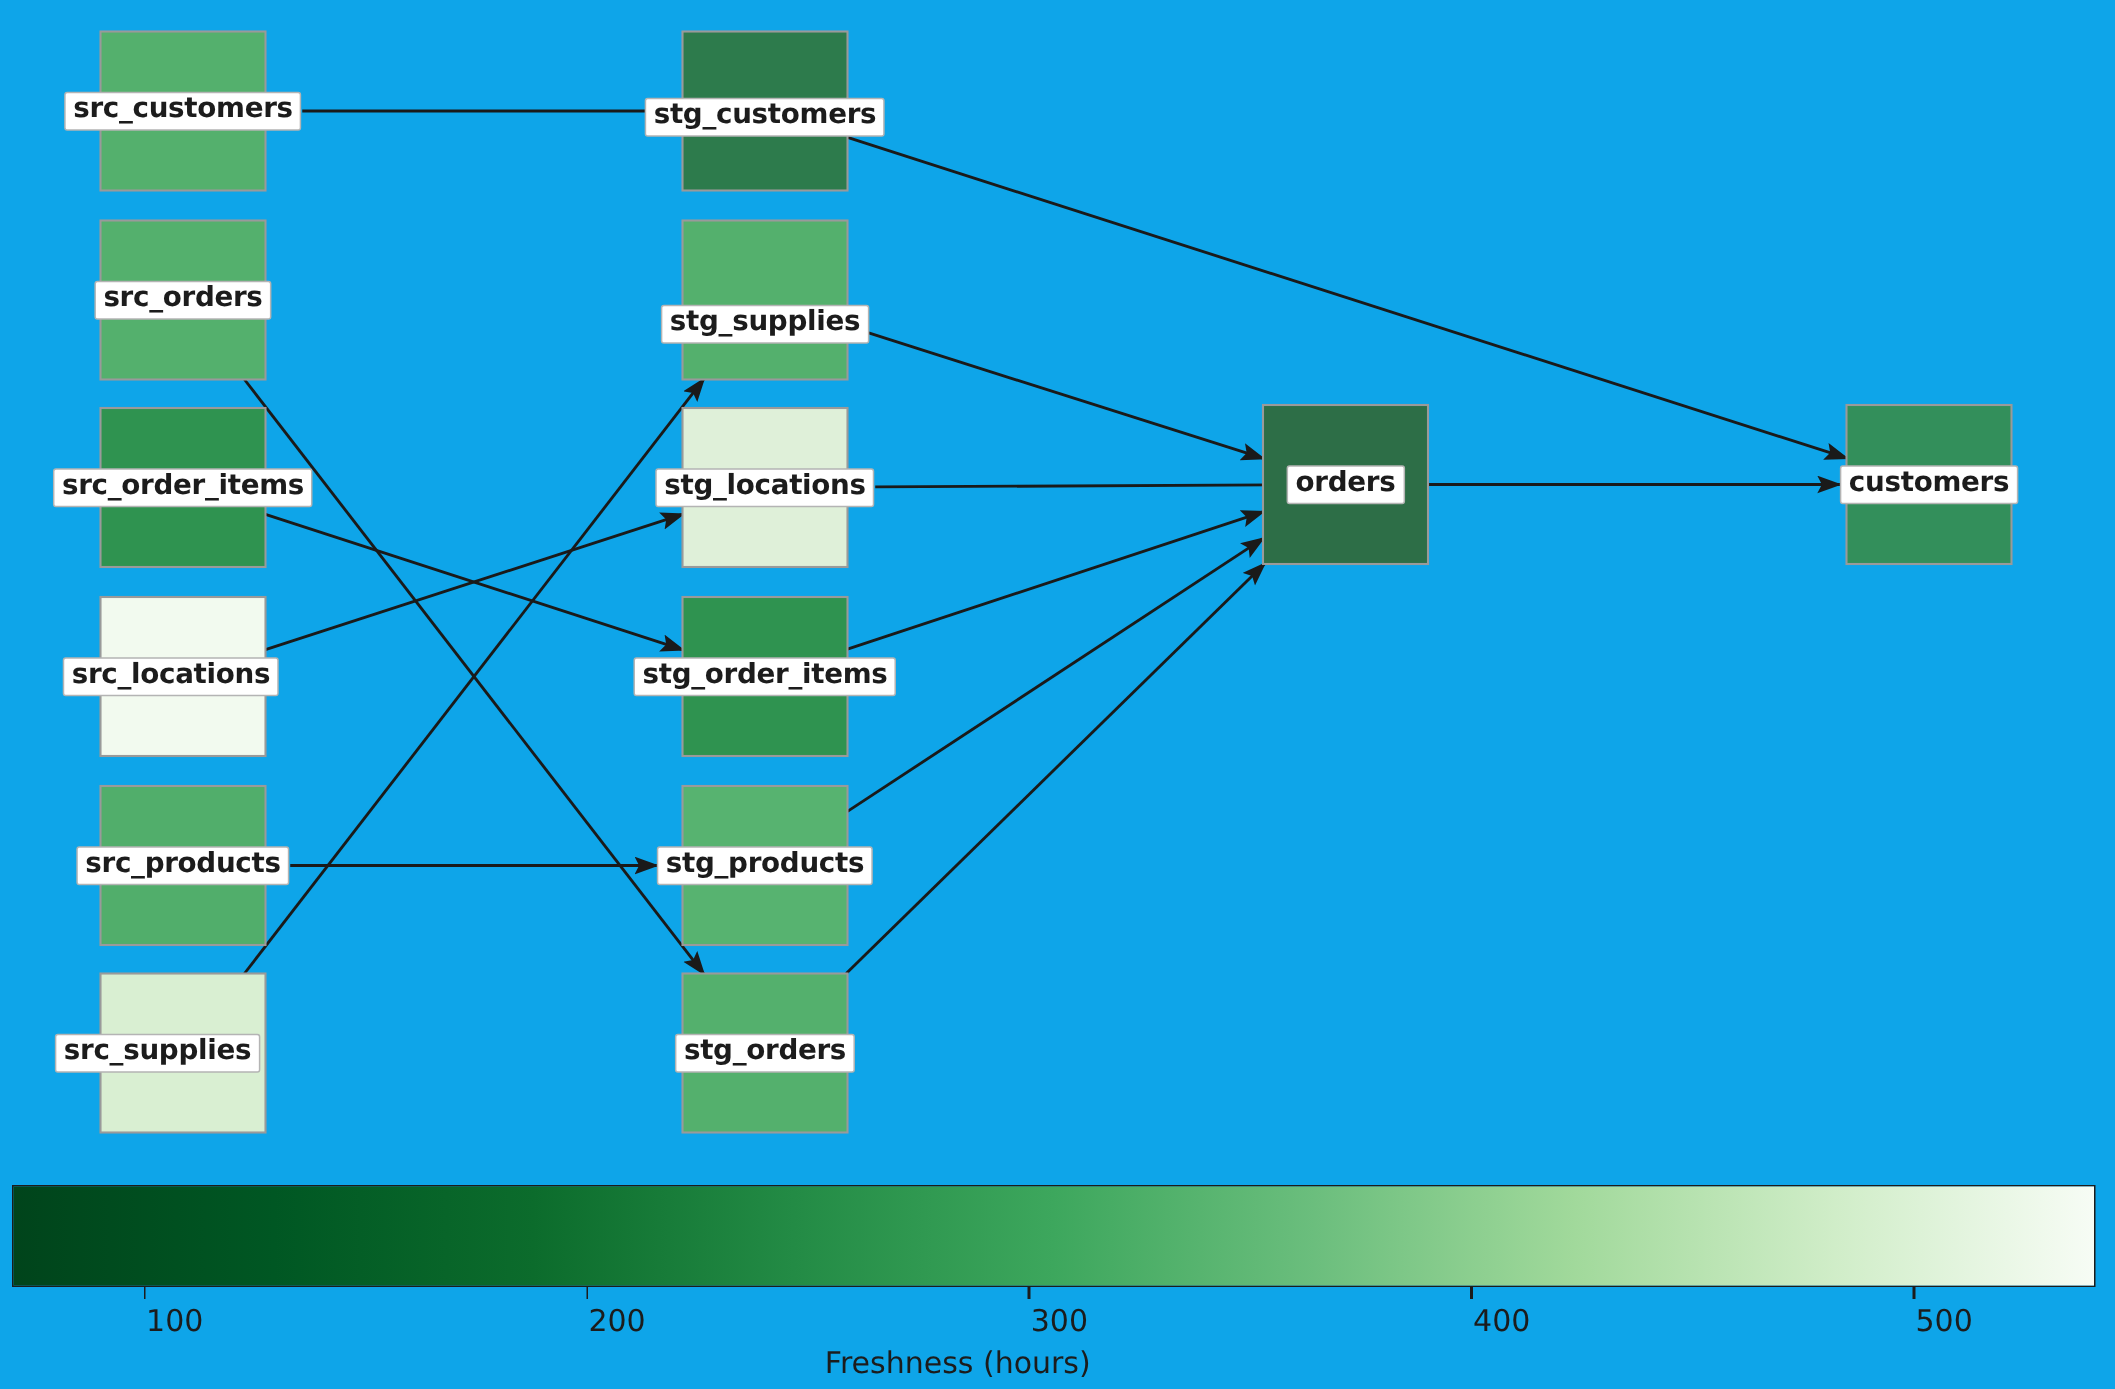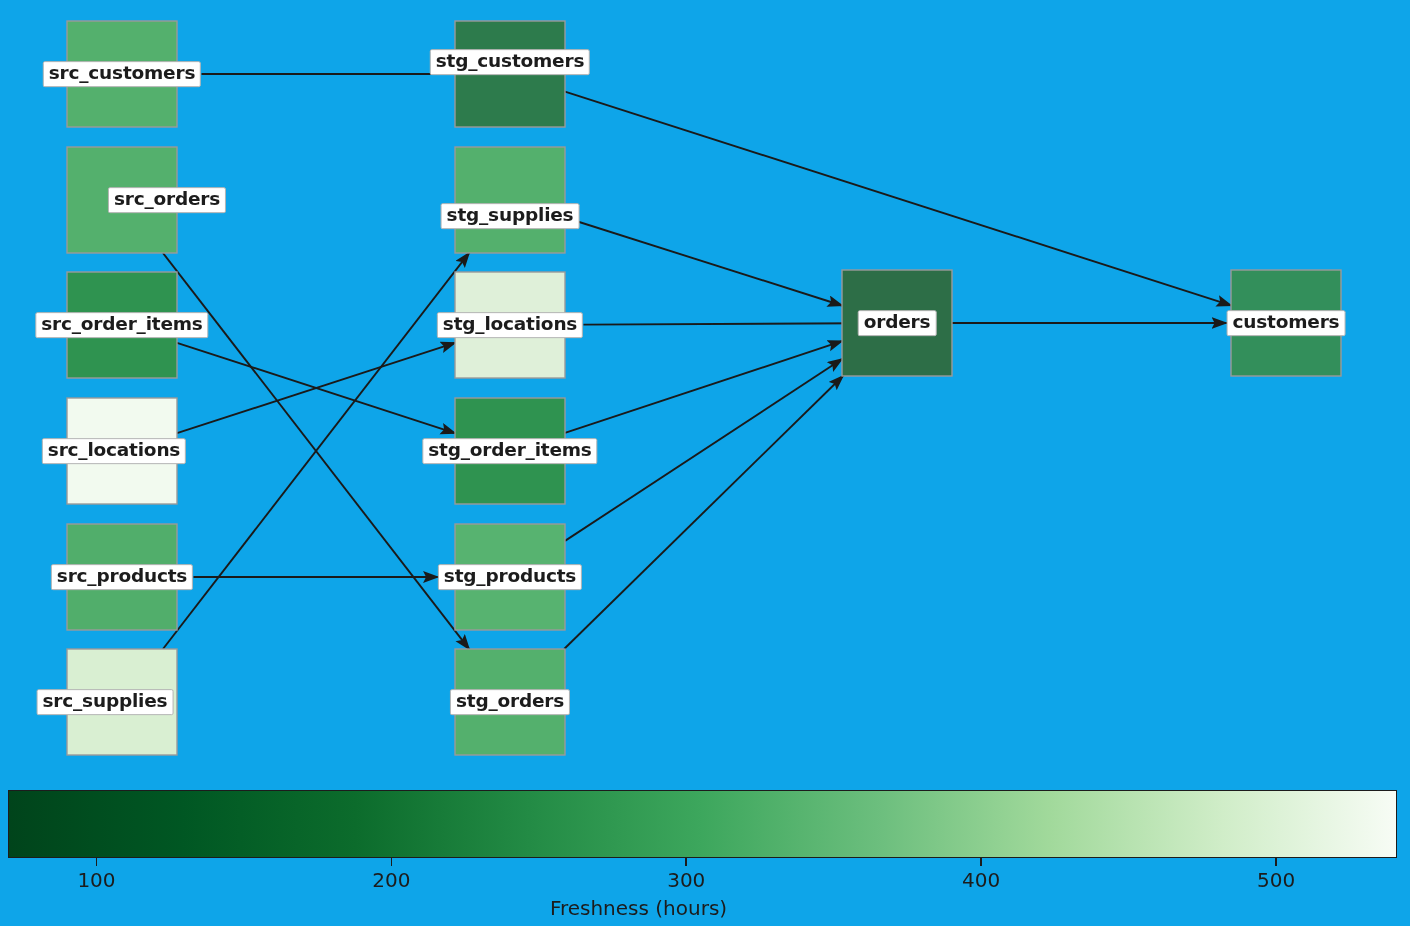--- a/index.html
+++ b/index.html
@@ -69,20 +69,21 @@
     background: #1c1c1c;
   }
   .cb-tick-label {
     position: absolute;
     top: 868px;
     transform: translateX(-50%);
     font-family: "DejaVu Sans", sans-serif;
     font-size: 20px;
     color: #1c1c1c;
     white-space: nowrap;
+    margin-left: 20px;
   }
   #cb-axis-label {
     position: absolute;
     top: 896px;
     left: 0;
     width: 1277px;
     text-align: center;
     font-family: "DejaVu Sans", sans-serif;
     font-size: 20px;
     color: #1c1c1c;
@@ -127,26 +128,26 @@
         <rect x="455" y="398" width="110" height="106" fill="#2f9350" class="node-rect"></rect>
         <rect x="455" y="524" width="110" height="106" fill="#57b370" class="node-rect"></rect>
         <rect x="455" y="649" width="110" height="106" fill="#54b06d" class="node-rect"></rect>
         <rect x="842" y="270" width="110" height="106" fill="#2d6e47" class="node-rect"></rect>
         <rect x="1231" y="270" width="110" height="106" fill="#338f5b" class="node-rect"></rect>
       </g>
   </svg>
 
   <div id="labels-layer">
       <div class="node-label" style="left: 122px; top: 74px;">src_customers</div>
-      <div class="node-label" style="left: 122px; top: 200px; margin-left: 45px;">src_orders</div>
+      <div class="node-label" style="left: 122px; top: 200px;">src_orders</div>
       <div class="node-label" style="left: 122px; top: 325px;">src_order_items</div>
       <div class="node-label" style="left: 114px; top: 451px;">src_locations</div>
       <div class="node-label" style="left: 122px; top: 577px;">src_products</div>
       <div class="node-label" style="left: 105px; top: 702px;">src_supplies</div>
-      <div class="node-label" style="left: 510px; top: 62px;">stg_customers</div>
+      <div class="node-label" style="left: 510px; top: 78px;">stg_customers</div>
       <div class="node-label" style="left: 510px; top: 216px;">stg_supplies</div>
       <div class="node-label" style="left: 510px; top: 325px;">stg_locations</div>
       <div class="node-label" style="left: 510px; top: 451px;">stg_order_items</div>
       <div class="node-label" style="left: 510px; top: 577px;">stg_products</div>
       <div class="node-label" style="left: 510px; top: 702px;">stg_orders</div>
       <div class="node-label" style="left: 897px; top: 323px;">orders</div>
       <div class="node-label" style="left: 1286px; top: 323px;">customers</div>
     </div>
 
   <div id="colorbar-wrap">

